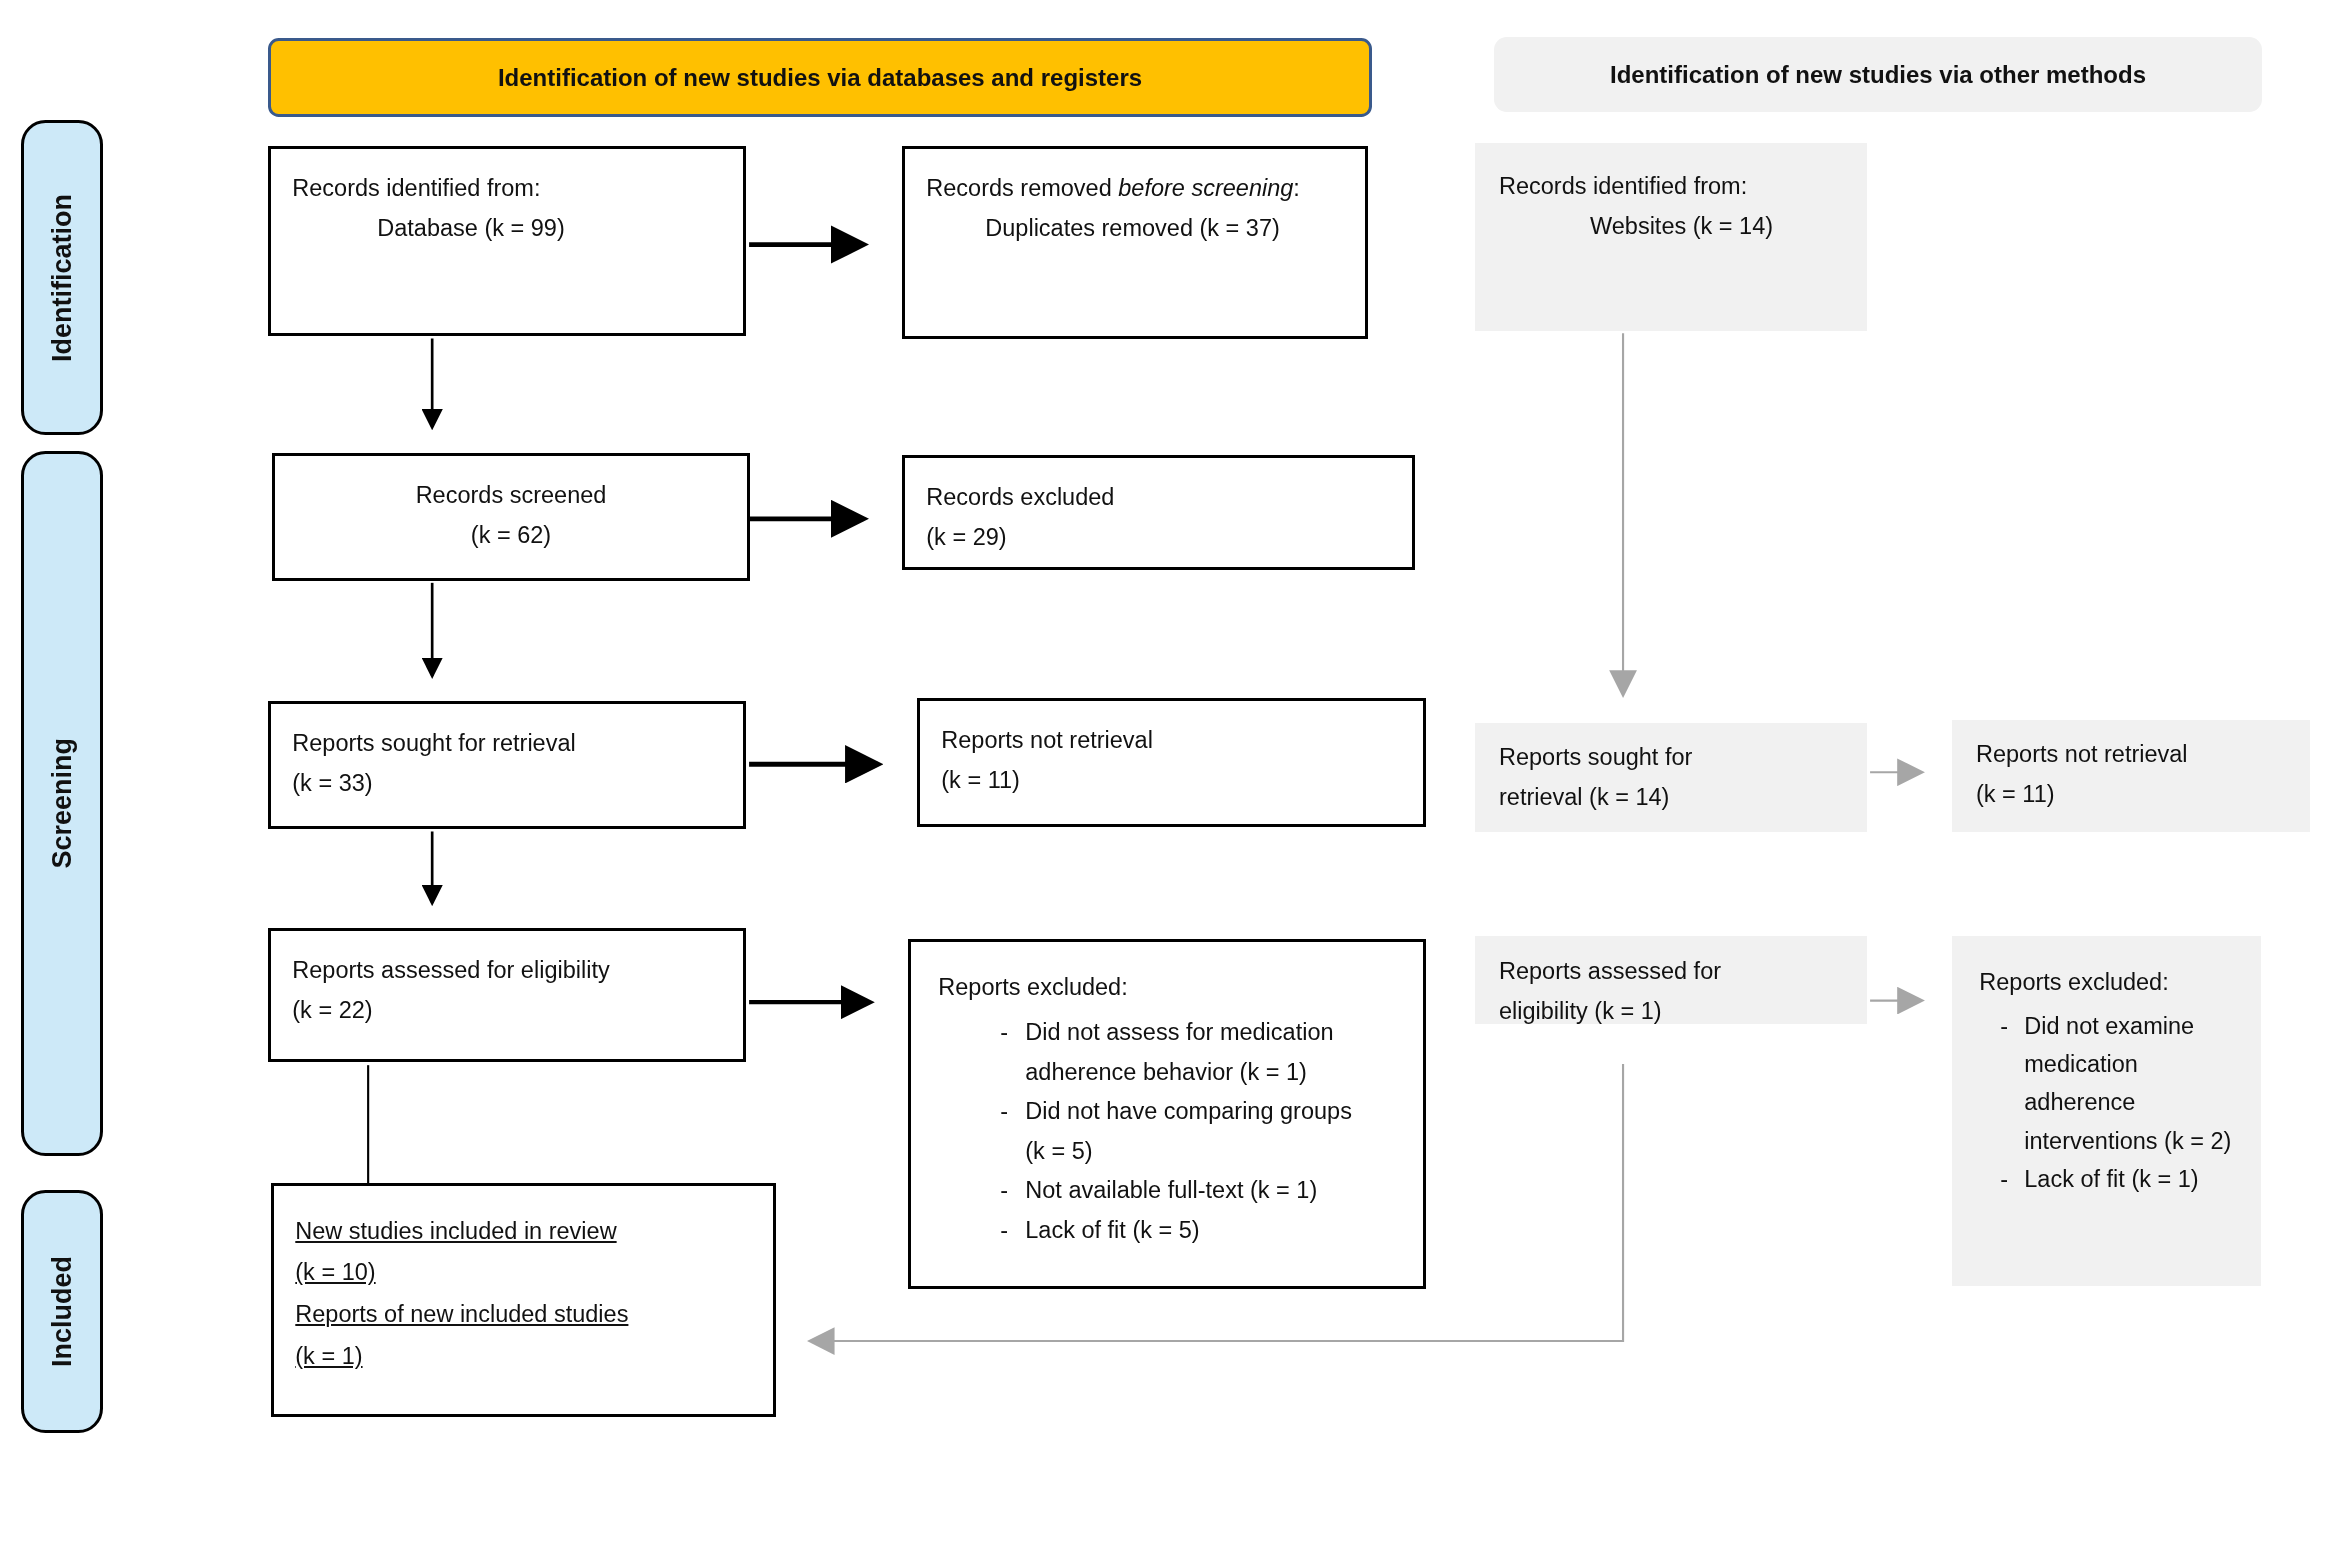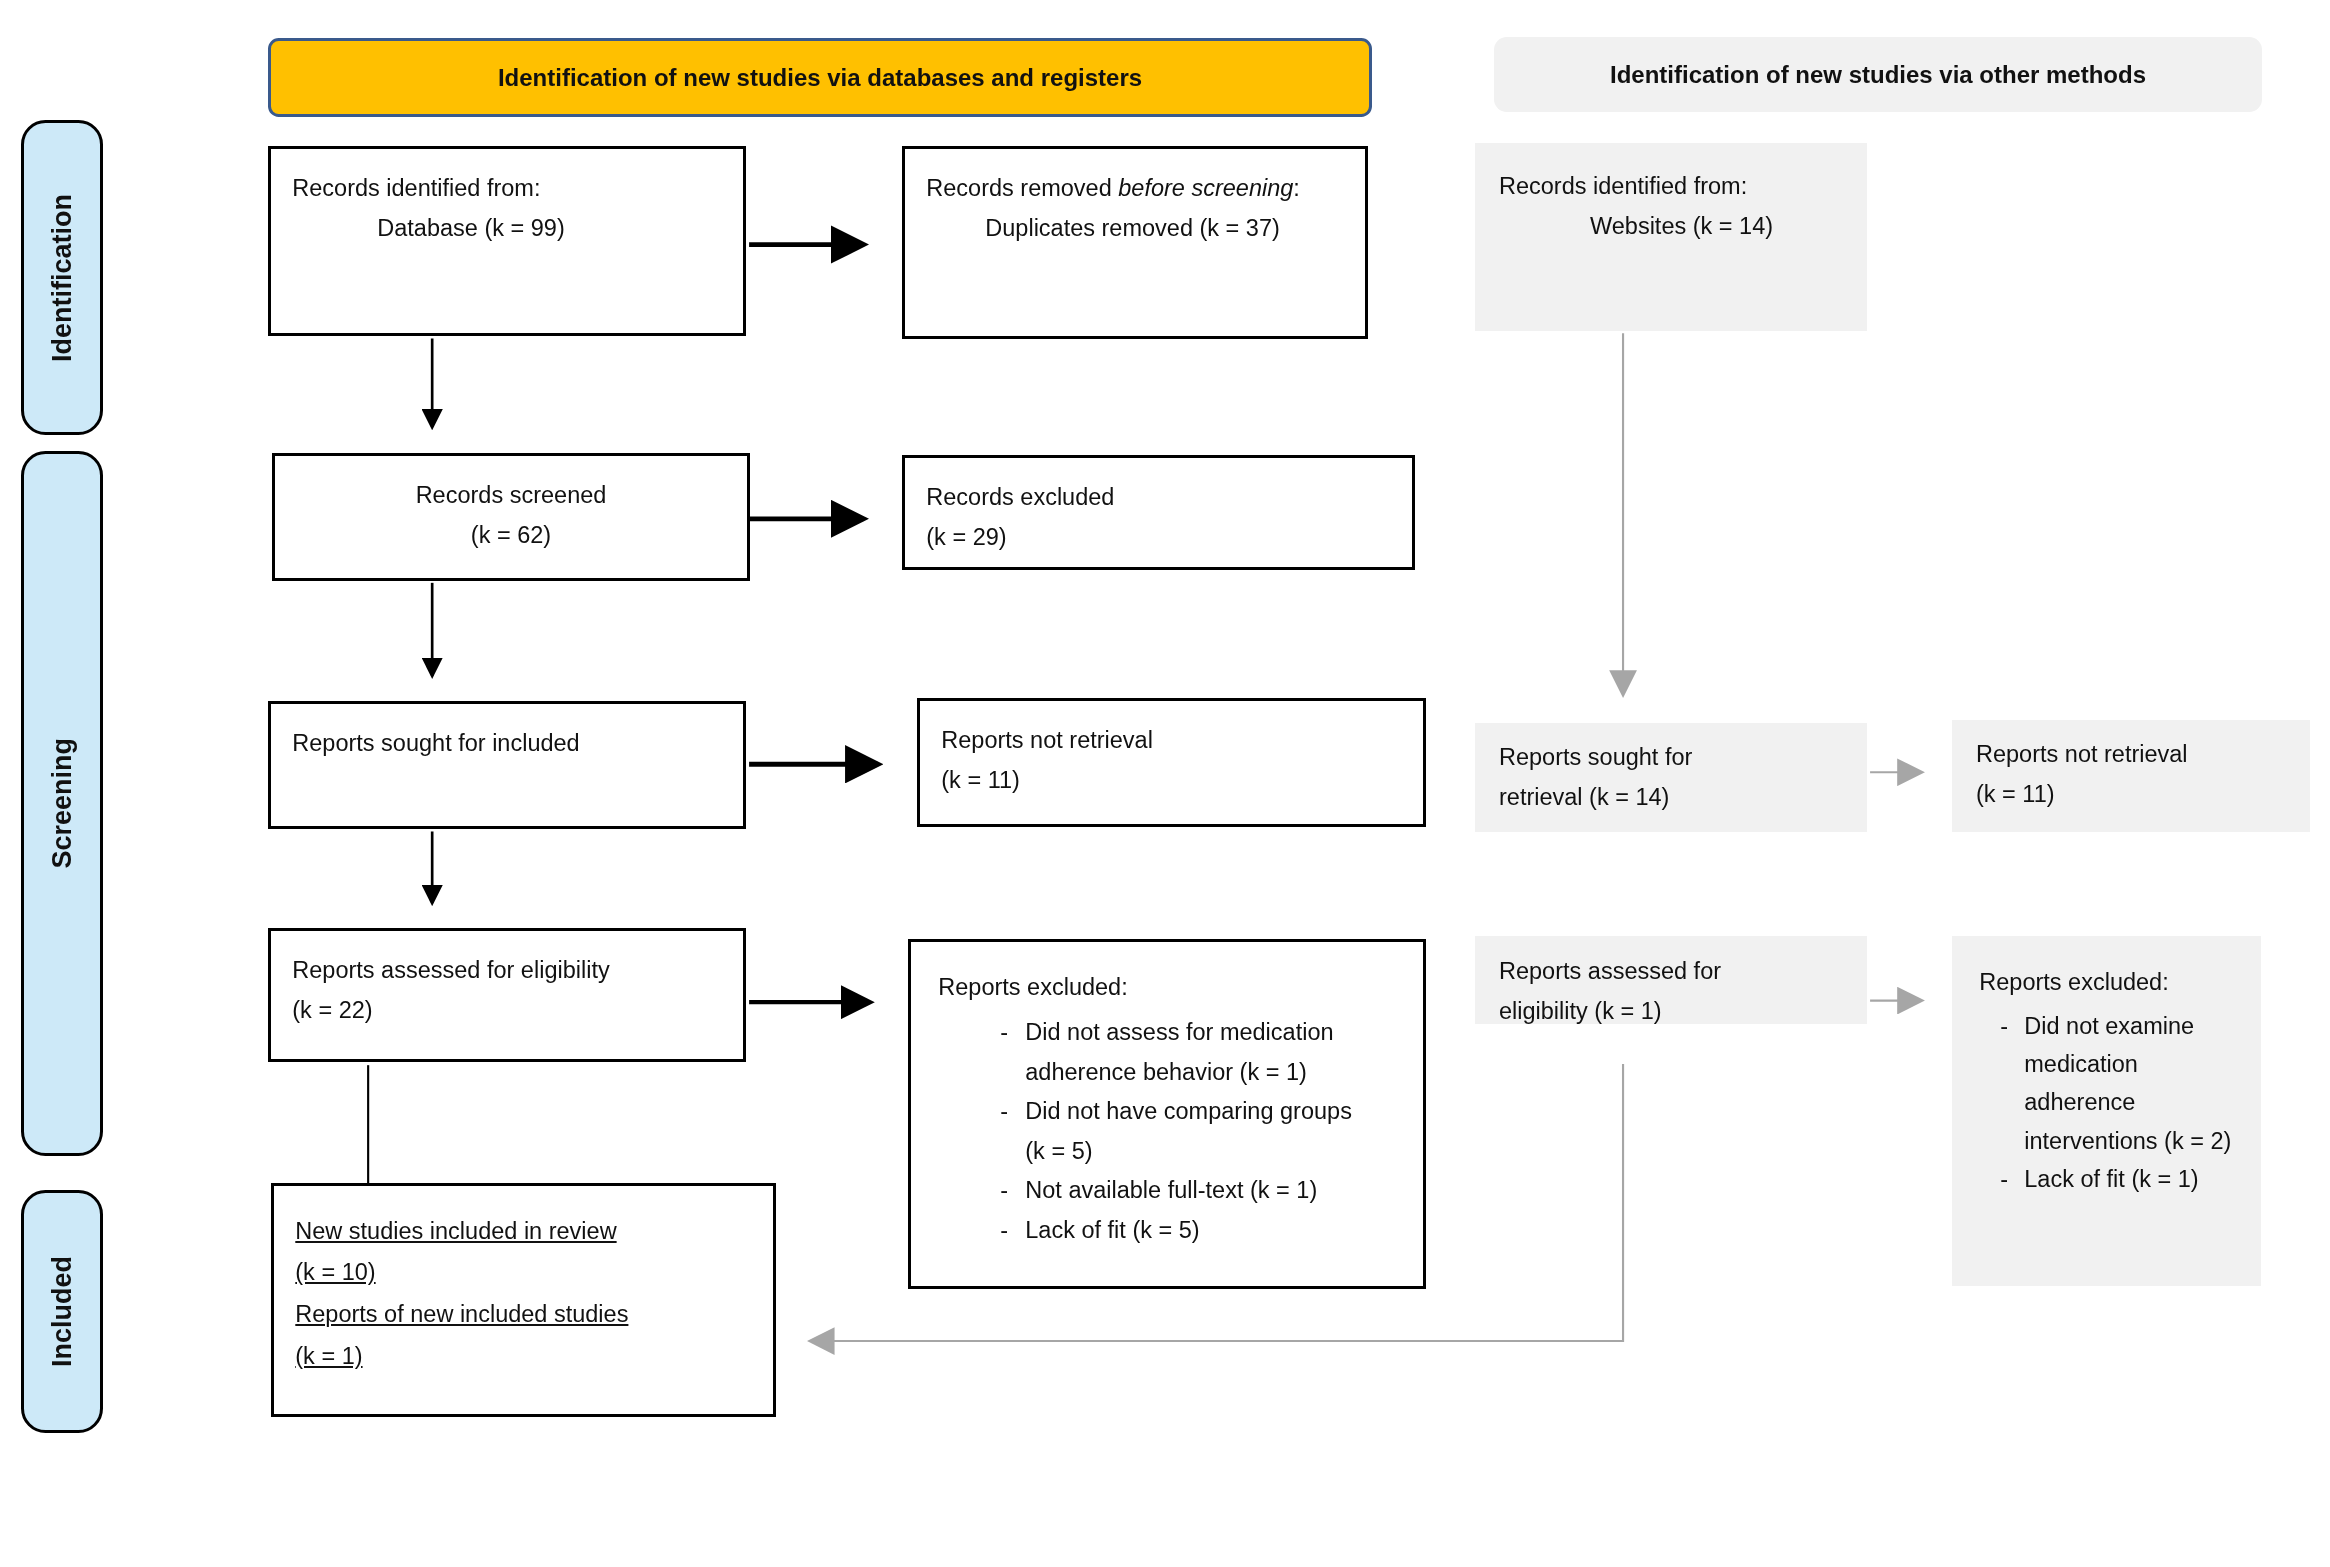--- a/index.html
+++ b/index.html
@@ -104,21 +104,22 @@
     <div>Records screened</div>
     <div>(k = 62)</div>
   </div>
 
   <div class="box" style="left:902px;top:455px;width:513px;height:115px;">
     <div>Records excluded</div>
     <div>(k = 29)</div>
   </div>
 
   <div class="box" style="left:268px;top:701px;width:478px;height:128px;">
-    <div>Reports sought for included</div>
+    <div>Reports sought for retrieval</div>
+    <div>(k = 33)</div>
   </div>
 
   <div class="box" style="left:917px;top:698px;width:509px;height:129px;">
     <div>Reports not retrieval</div>
     <div>(k = 11)</div>
   </div>
 
   <div class="box" style="left:268px;top:928px;width:478px;height:134px;">
     <div>Reports assessed for eligibility</div>
     <div>(k = 22)</div>

